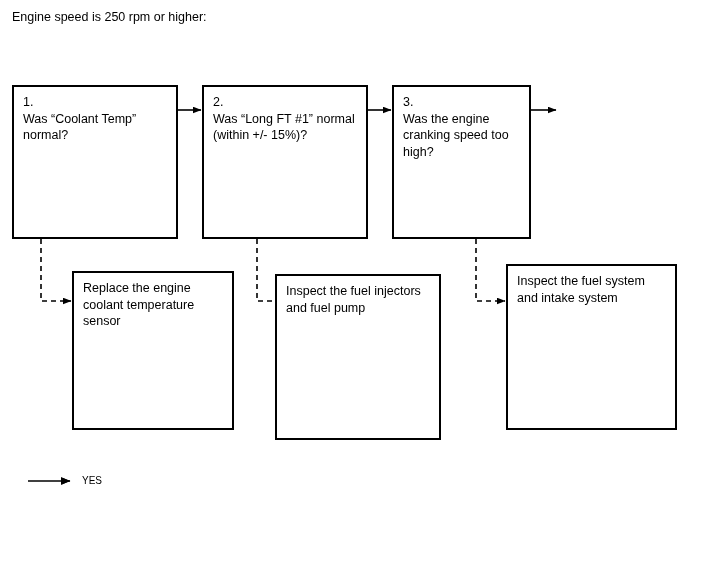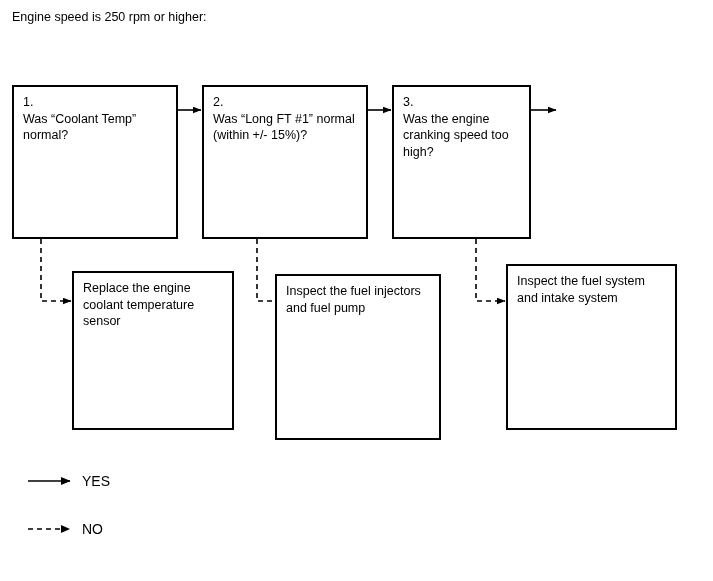--- a/index.html
+++ b/index.html
@@ -66,21 +66,21 @@
     pointer-events: none;
   }
   .legend-row {
     position: absolute;
     height: 16px;
   }
   .legend-label {
     position: absolute;
     left: 82px;
     top: 0px;
-    font-size: 14px;
+    font-size: 10px;
     line-height: 16px;
     color: #000;
   }
   #legend-yes { left: 0px; top: 473px; width: 200px; }
   #legend-no  { left: 0px; top: 521px; width: 200px; }
   .legend-svg {
     position: absolute;
     left: 28px;
     top: 0px;
     width: 50px;
@@ -155,21 +155,14 @@
   </div>
 
   <div class="legend-row" id="legend-yes">
     <svg class="legend-svg" viewBox="0 0 50 16" xmlns="http://www.w3.org/2000/svg">
       <line x1="0" y1="8" x2="42" y2="8" stroke="#000000" stroke-width="1.6" marker-end="url(#arrowhead)"></line>
       <polygon points="33 4, 42 8, 33 12" fill="#000000"></polygon>
     </svg>
     <span class="legend-label">YES</span>
   </div>
 
-  <div class="legend-row" id="legend-no">
-    <svg class="legend-svg" viewBox="0 0 50 16" xmlns="http://www.w3.org/2000/svg">
-      <line x1="0" y1="8" x2="34" y2="8" stroke="#000000" stroke-width="1.6" stroke-dasharray="5,4"></line>
-      <polygon points="33 4, 42 8, 33 12" fill="#000000"></polygon>
-    </svg>
-    <span class="legend-label">NO</span>
-  </div>
 
 </div>
 
 </body></html>

